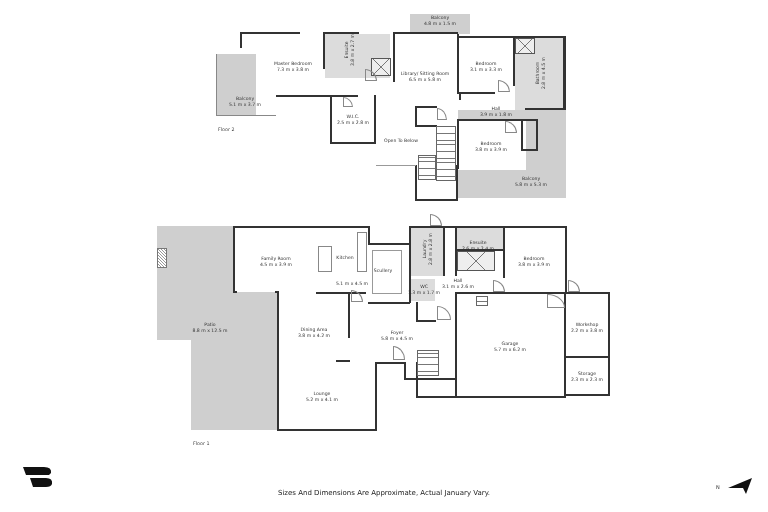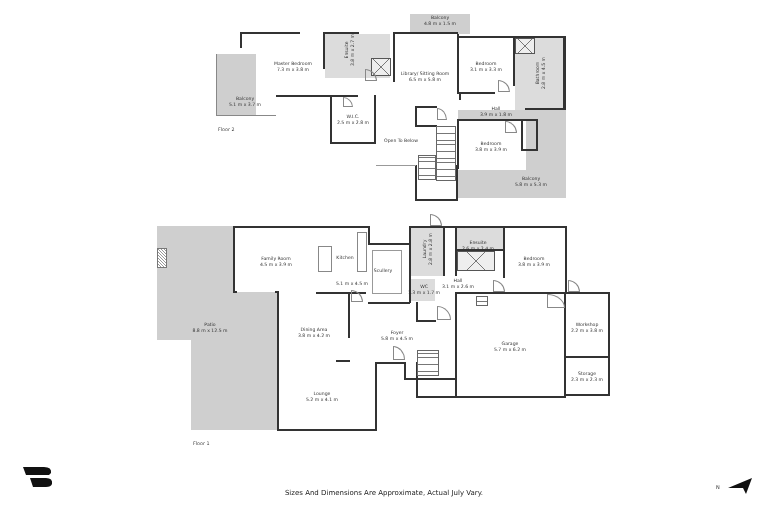--- a/index.html
+++ b/index.html
@@ -181,20 +181,20 @@
   <div class="floor-lbl" style="left:193px;top:441px;">Floor 1</div>
 </div>
 
 <div class="abs" style="left:22px;top:466px;width:32px;height:22px;">
   <svg width="32" height="22" viewBox="0 0 32 22">
     <path d="M1 1 L22 1 Q30 1 29 7 L27 9 L4 9 Z" fill="#111"></path>
     <path d="M8 12 L24 12 Q31 12 30 18 Q29 21 24 21 L11 21 Z" fill="#111"></path>
   </svg>
 </div>
 
-<div class="disclaimer">Sizes And Dimensions Are Approximate, Actual July Vary.</div>
+<div class="disclaimer">Sizes And Dimensions Are Approximate, Actual January Vary.</div>
 
 <div class="abs" style="left:716px;top:476px;width:40px;height:20px;">
   <span style="position:absolute;left:0;top:8px;font-size:5px;color:#333;">N</span>
   <svg style="position:absolute;left:10px;top:0;" width="30" height="20" viewBox="0 0 30 20">
     <path d="M2 12 L26 2 L20 18 L17 12 Z" fill="#111"></path>
   </svg>
 </div>
 
 </body></html>

